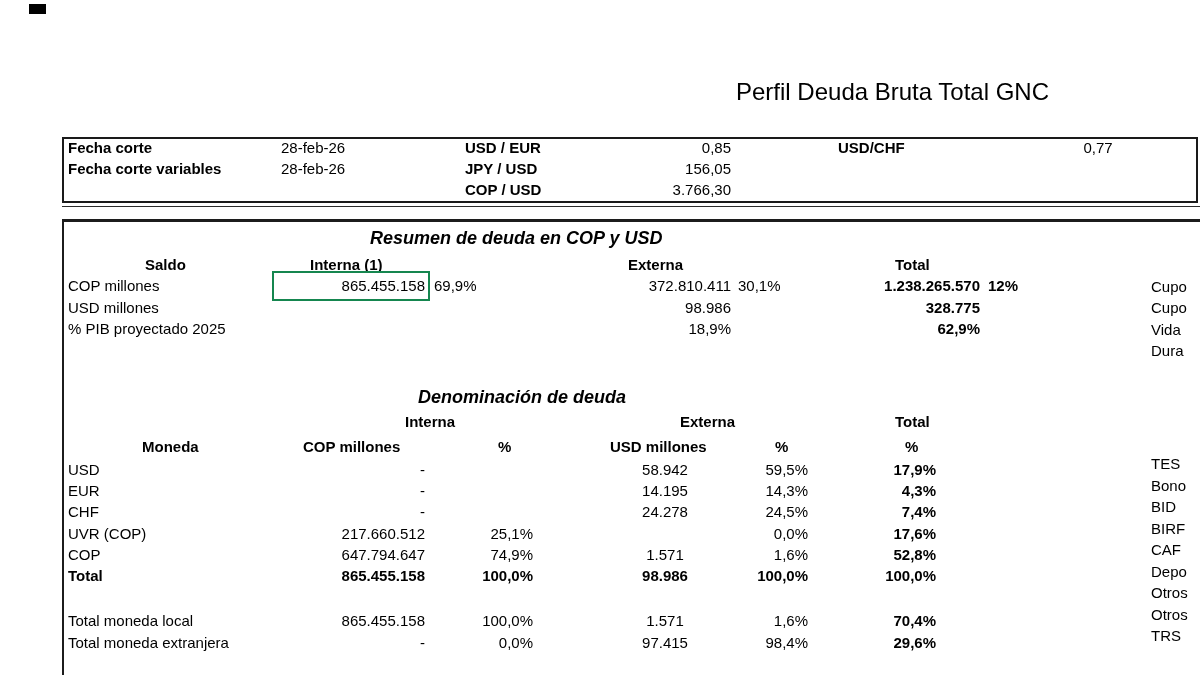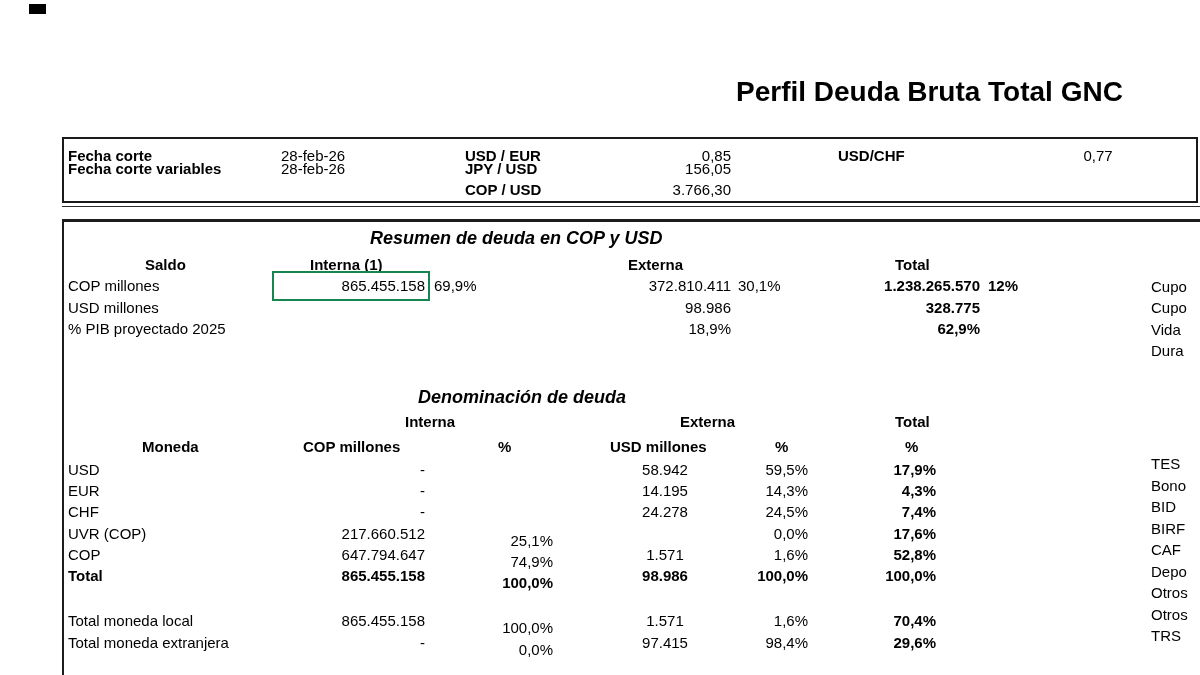--- a/index.html
+++ b/index.html
@@ -9,21 +9,21 @@
     font-family:"Liberation Sans","DejaVu Sans",sans-serif;
   }
   .cell{position:absolute;white-space:nowrap;font-size:15px;line-height:20px;top:0;}
   .b{font-weight:bold;}
   .row{position:absolute;left:0;width:1200px;height:21px;}
 
   
   .corner-mark{position:absolute;left:29px;top:4px;width:17px;height:10px;background:#000;}
 
   
-  .page-title{position:absolute;left:736px;top:74px;font-size:28px;line-height:36px;font-weight:bold;}
+  .page-title{position:absolute;left:736px;top:74px;font-size:24px;line-height:36px;font-weight:normal;}
 
   
   .dates-panel{position:absolute;left:62px;top:137px;width:1132px;height:62px;border:2px solid #1a1a1a;}
   .thin-line{position:absolute;left:62px;top:206px;width:1138px;height:1px;background:#2a2a2a;}
 
   
   .main-box{position:absolute;left:62px;top:219px;width:1145px;height:460px;
     border-top:3px solid #1c1c1c;border-left:2px solid #1c1c1c;}
 
   
@@ -43,38 +43,38 @@
   .r-tot{left:820px;width:160px;text-align:right;}
   .r-totpct{left:988px;}
 
   .section-title{position:absolute;font-size:18px;line-height:22px;font-weight:bold;white-space:nowrap;font-style:italic;}
 
   
   .sel-box{position:absolute;left:272px;top:271px;width:154px;height:26px;border:2px solid #15864F;}
 
   
   .d-cop{left:275px;width:150px;text-align:right;}
-  .d-coppct{left:453px;width:100px;text-align:right;margin-top:7px;}
+  .d-coppct{left:433px;width:100px;text-align:right;}
   .d-usd{left:600px;width:130px;text-align:center;}
   .d-usdpct{left:700px;width:108px;text-align:right;}
   .d-totpct{left:821px;width:115px;text-align:right;}
   .dash{padding-right:13px;}
 
   
   .frag{position:absolute;left:1119px;font-size:15px;line-height:20px;white-space:nowrap;margin-left:32px;}
 </style>
 </head>
 <body>
 
 <div class="corner-mark"></div>
 
 <div class="page-title">Perfil Deuda Bruta Total GNC</div>
 
 <div class="dates-panel"></div>
-<div class="row" style="top:146px">
+<div class="row" style="top:138px">
   <span class="cell h-lab b">Fecha corte</span>
   <span class="cell h-date">28-feb-26</span>
   <span class="cell h-fx b">USD / EUR</span>
   <span class="cell h-fxval">0,85</span>
   <span class="cell h-fx2 b">USD/CHF</span>
   <span class="cell h-fx2val">0,77</span>
 </div>
 <div class="row" style="top:159px">
   <span class="cell h-lab b">Fecha corte variables</span>
   <span class="cell h-date">28-feb-26</span>

